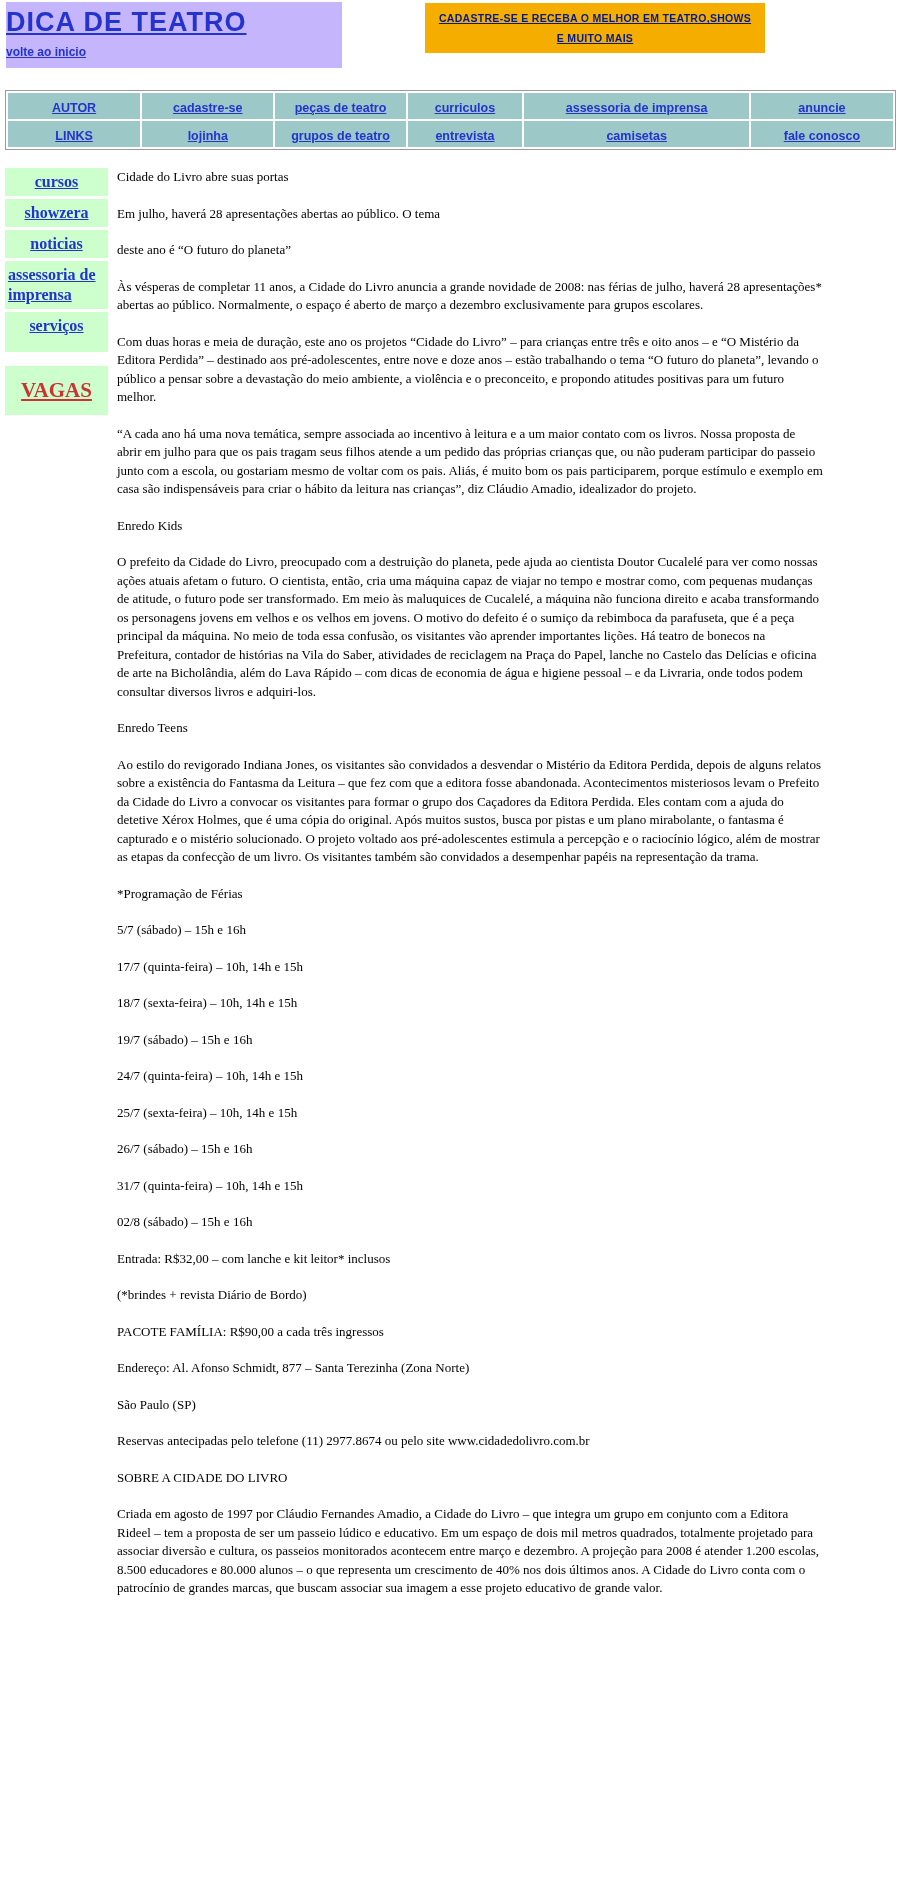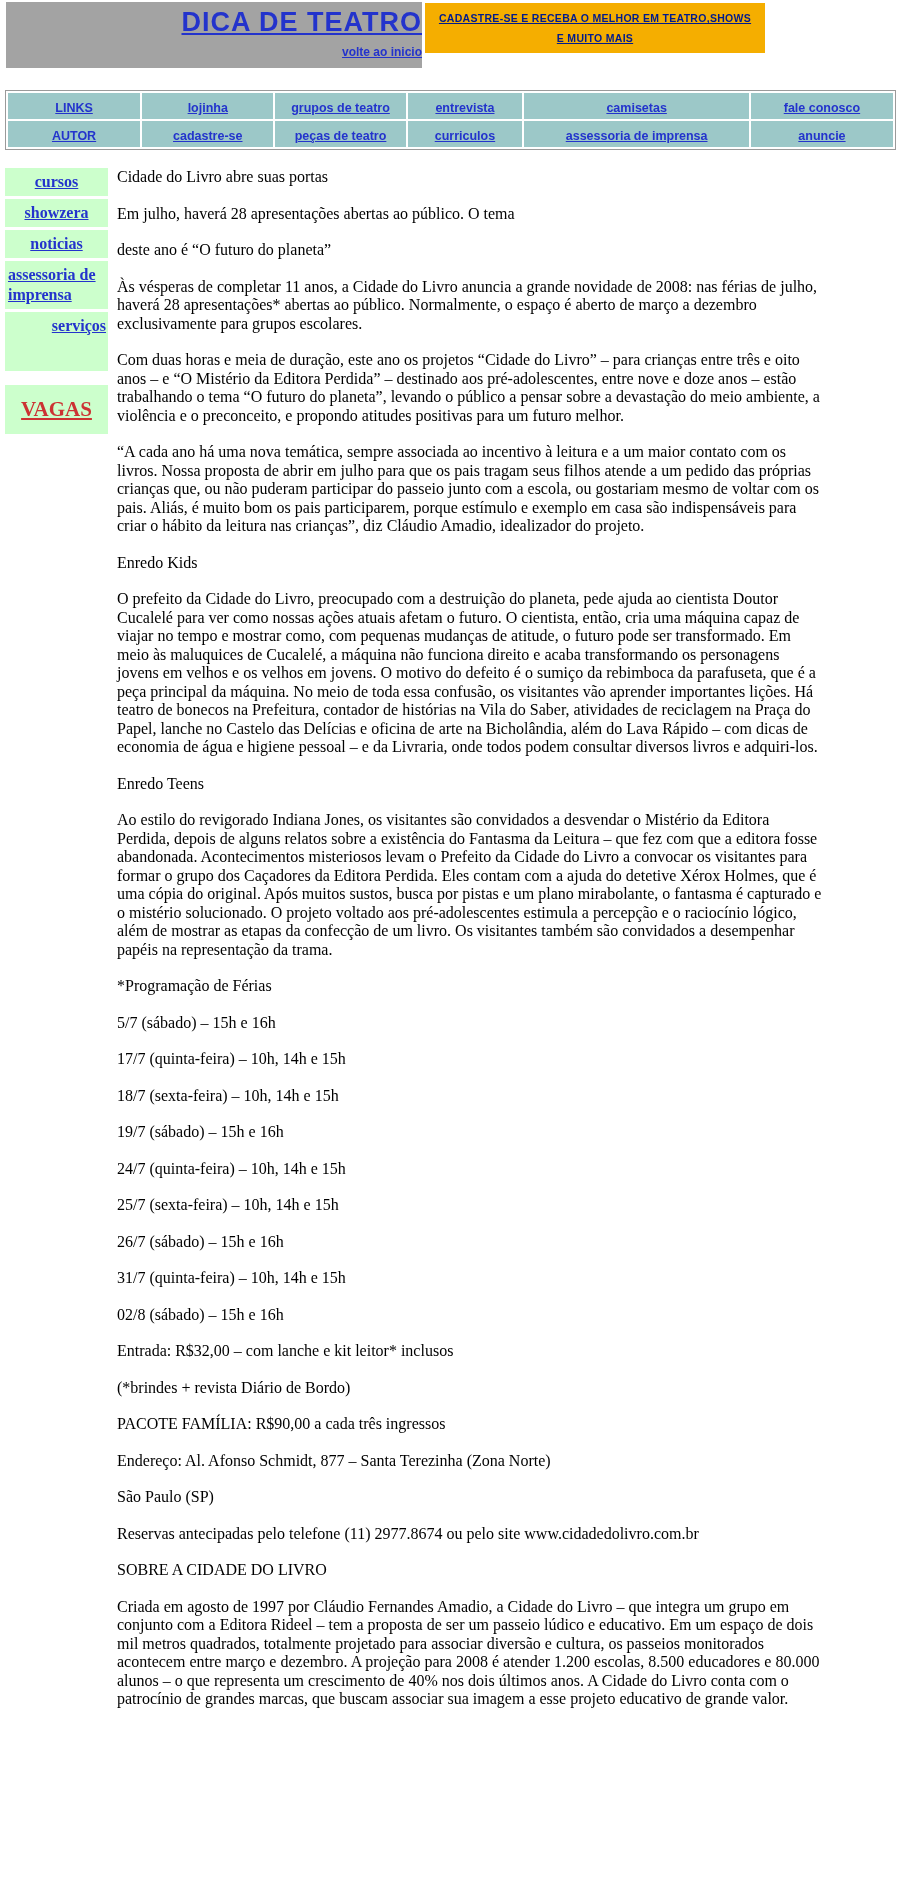--- a/index.html
+++ b/index.html
@@ -10,23 +10,23 @@
     margin: 0;
     font-family: "Liberation Serif", serif;
     position: relative;
   }
   a { cursor: pointer; }
 
   
   .header { position: relative; height: 90px; }
   .brand-box {
     position: absolute; left: 6px; top: 2px;
-    width: 416px; height: 66px;
-    background: #a3a3a3;
-    text-align: right;
+    width: 336px; height: 66px;
+    background: #c4b5fd;
+    text-align: left;
   }
   .site-title {
     display: inline-block;
     margin-top: 5px;
     font-family: "Liberation Sans", sans-serif;
     font-size: 27px;
     font-weight: bold;
     color: #2333cc;
     text-decoration: underline;
     letter-spacing: 1px;
@@ -94,40 +94,40 @@
   }
   .side-box a {
     font-family: "Liberation Serif", serif;
     font-size: 16px;
     font-weight: bold;
     color: #2333cc;
     text-decoration: underline;
     line-height: 1.25;
   }
   .side-box.left { text-align: left; padding-left: 3px; }
-  .side-box.tall { padding-bottom: 35px; text-align: right; }
+  .side-box.tall { padding-bottom: 16px; }
   .vagas-box {
     background: #ccffcc;
     margin-top: 14px;
     padding: 12px 2px;
     text-align: center;
   }
   .vagas-box a {
     font-family: "Liberation Serif", serif;
     font-size: 21px;
     font-weight: bold;
     color: #cc3333;
     text-decoration: underline;
   }
 
   .article {
     margin-left: 9px;
     width: 706px;
     font-family: "Liberation Serif", serif;
-    font-size: 16px;
+    font-size: 13px;
     color: #000000;
     line-height: 18.5px;
   }
   .article p { margin: 0 0 18px 0; }
 </style>
 </head>
 <body>
 
 <div class="page">
 
@@ -146,34 +146,34 @@
     <colgroup>
       <col style="width:134px">
         <col style="width:133px">
         <col style="width:132px">
       <col style="width:116px">
         <col style="width:228px">
         <col style="width:144px">
     </colgroup>
     <tbody>
       <tr>
+        <td><a>AUTOR</a></td>
+        <td><a>cadastre-se</a></td>
+        <td><a>peças de teatro</a></td>
+        <td><a>curriculos</a></td>
+        <td><a>assessoria de imprensa</a></td>
+        <td><a>anuncie</a></td>
+      </tr>
+      <tr>
         <td><a>LINKS</a></td>
         <td><a>lojinha</a></td>
         <td><a>grupos de teatro</a></td>
         <td><a>entrevista</a></td>
         <td><a>camisetas</a></td>
         <td><a>fale conosco</a></td>
-      </tr>
-      <tr>
-        <td><a>AUTOR</a></td>
-        <td><a>cadastre-se</a></td>
-        <td><a>peças de teatro</a></td>
-        <td><a>curriculos</a></td>
-        <td><a>assessoria de imprensa</a></td>
-        <td><a>anuncie</a></td>
       </tr>
     </tbody>
   </table>
 
   <div class="content">
 
     <div class="sidebar">
       <div class="side-box">
         <a>cursos</a>
       </div>

